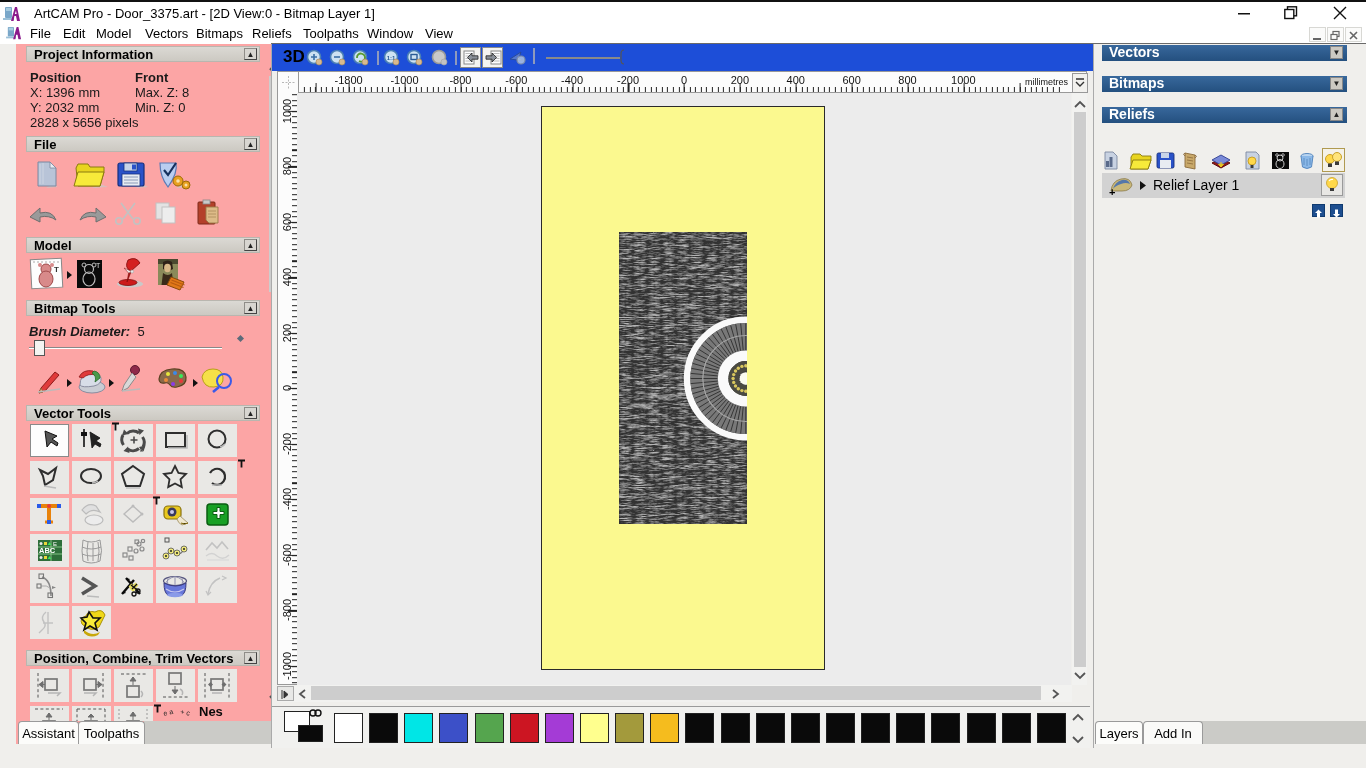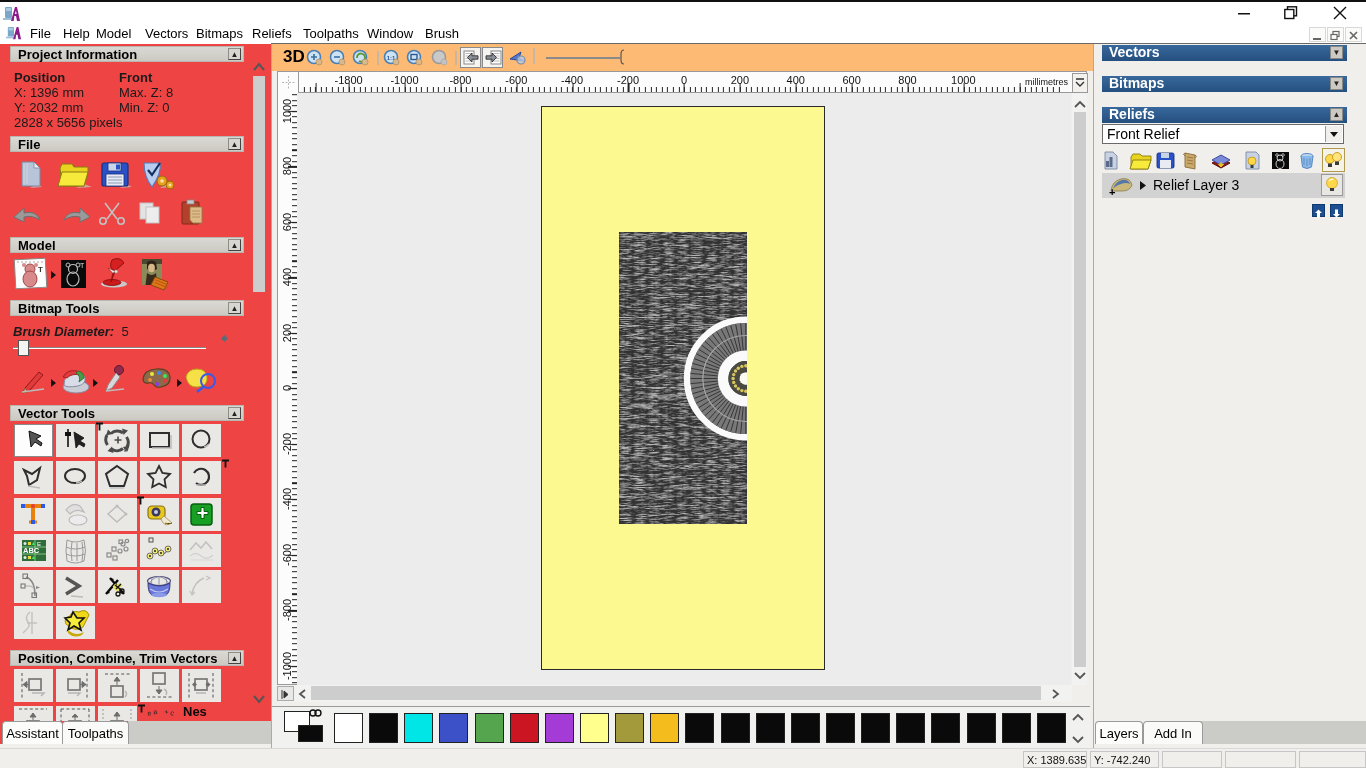--- a/index.html
+++ b/index.html
@@ -7,29 +7,29 @@
 #root { position:absolute; top:0; left:0; width:1366px; height:768px; }
 .abs { position:absolute; }
 
 
 #titlebar { position:absolute; top:0; left:0; width:1366px; height:24px; background:#ffffff; border-top:2px solid #111; }
 #titlebar .title { position:absolute; left:34px; top:4px; font-size:13px; color:#000; }
 #menubar { position:absolute; top:24px; left:0; width:1366px; height:20px; background:#ffffff; }
 #menubar .mi { position:absolute; top:2px; font-size:13px; color:#000; }
 
 
-#leftpanel { position:absolute; top:44px; left:0; width:271px; height:724px; background:#ef4444; }
+#leftpanel { position:absolute; top:44px; left:16px; width:271px; height:724px; background:#fca5a5; }
 .hdr { position:absolute; left:10px; width:234px; height:16px; background:linear-gradient(#dbd9d4,#ccc9c2); border:1px solid #b9b6af; font-size:13px; font-weight:bold; color:#000; padding-left:7px; line-height:15px; }
 .hbtn { position:absolute; right:2px; top:1px; width:13px; height:12px; background:#d8d6d1; border:1px solid #8f8d88; border-right-color:#444; border-bottom-color:#444; font-size:8px; text-align:center; line-height:11px; color:#222; }
 .ptxt { position:absolute; font-size:13px; color:#1a1a1a; }
 .cell { position:absolute; width:39px; height:33px; background:#e9e8e5; }
 
 
 #viewarea { position:absolute; top:44px; left:271px; width:822px; height:704px; background:#f0efec; border-left:1px solid #aaa; }
-#toolbar { position:absolute; top:0; left:0; width:822px; height:27px; background:#fdba74; }
+#toolbar { position:absolute; top:0; left:0; width:822px; height:27px; background:#1d4ed8; }
 #hruler { position:absolute; top:27px; left:5px; width:810px; height:22px; background:#fcfcfc; border:1px solid #999; }
 #vruler { position:absolute; top:49px; left:5px; width:21px; height:592px; background:#fcfcfc; border-left:1px solid #999; border-right:1px solid #999; border-bottom:1px solid #999;}
 #viewport { position:absolute; top:49px; left:25px; width:774px; height:592px; background:#ececec; }
 .rlabel { position:absolute; font-size:11px; color:#111; transform:translateX(-50%); }
 .rvlabel { position:absolute; font-size:11px; color:#111; transform:translate(-50%,-50%) rotate(-90deg); }
 #vscroll { position:absolute; top:49px; left:800px; width:15px; height:592px; background:#f2f2f0; }
 #hscroll { position:absolute; top:641px; left:5px; width:795px; height:17px; background:#f2f2f0; }
 #palette { position:absolute; top:662px; left:0; width:818px; height:42px; background:#f1f1ef; border-top:1px solid #9a9a9a; }
 .sw { position:absolute; top:6px; width:29px; height:30px; border:1px solid #222; }
 
@@ -51,48 +51,49 @@
 <div id="root">
 
 <div id="titlebar">
   <svg class="abs" style="left:3px;top:4px" width="18" height="17" viewBox="0 0 18 17">
     <rect x="2" y="1" width="7" height="11" rx="1" fill="#7aa7c9"></rect>
     <rect x="3" y="2" width="5" height="3" fill="#a8cce0"></rect>
     <rect x="0" y="12" width="11" height="2" fill="#9cc0d8"></rect>
     <path d="M 8 15 L 12 1 L 14 1 L 17 15 L 14 15 L 13 10 L 11.4 10 L 10.6 15 Z" fill="#8b1a8b"></path>
     <path d="M 11.8 8 L 13.6 8 L 13 4.5 Z" fill="#fff"></path>
   </svg>
+  <span class="title">ArtCAM Pro - Door_3375.art - [2D View:0 - Bitmap Layer 1]</span>
   <svg class="abs" style="left:1238px;top:11px" width="12" height="2">
         <rect width="12" height="1.5" fill="#111"></rect>
       </svg>
   <svg class="abs" style="left:1284px;top:4px" width="14" height="14" viewBox="0 0 14 14">
         <rect x="3.5" y="0.8" width="9" height="9" fill="none" stroke="#111" stroke-width="1.4"></rect>
         <rect x="0.8" y="3.5" width="9" height="9" fill="#fff" stroke="#111" stroke-width="1.4"></rect>
       </svg>
   <svg class="abs" style="left:1333px;top:4px" width="14" height="14" viewBox="0 0 14 14">
         <path d="M1 1 L13 13 M13 1 L1 13" stroke="#111" stroke-width="1.4"></path>
       </svg>
 </div>
 
 <div id="menubar">
   <svg class="abs" style="left:6px;top:2px" width="16" height="15" viewBox="0 0 18 17">
     <rect x="2" y="1" width="7" height="11" rx="1" fill="#7aa7c9"></rect>
     <rect x="3" y="2" width="5" height="3" fill="#a8cce0"></rect>
     <rect x="0" y="12" width="11" height="2" fill="#9cc0d8"></rect>
     <path d="M 8 15 L 12 1 L 14 1 L 17 15 L 14 15 L 13 10 L 11.4 10 L 10.6 15 Z" fill="#8b1a8b"></path>
   </svg>
   <span class="mi" style="left:30px">File</span>
-  <span class="mi" style="left:63px">Help</span>
+  <span class="mi" style="left:63px">Edit</span>
   <span class="mi" style="left:96px">Model</span>
   <span class="mi" style="left:145px">Vectors</span>
   <span class="mi" style="left:196px">Bitmaps</span>
   <span class="mi" style="left:252px">Reliefs</span>
   <span class="mi" style="left:303px">Toolpaths</span>
   <span class="mi" style="left:367px">Window</span>
-  <span class="mi" style="left:425px">Brush</span>
+  <span class="mi" style="left:425px">View</span>
   <div class="abs" style="left:1309px;top:3px;width:17px;height:15px;background:#fbfbfa;border:1px solid #d8d8d4"><svg width="15" height="13">
           <rect x="3" y="9" width="8" height="2" fill="#666"></rect>
         </svg></div>
   <div class="abs" style="left:1327px;top:3px;width:17px;height:15px;background:#fbfbfa;border:1px solid #d8d8d4"><svg width="15" height="13" viewBox="0 0 15 13">
           <rect x="5" y="2.5" width="6" height="5" fill="none" stroke="#666" stroke-width="1.2"></rect>
           <rect x="3" y="5.5" width="6" height="5" fill="#fbfbfa" stroke="#666" stroke-width="1.2"></rect>
         </svg></div>
   <div class="abs" style="left:1345px;top:3px;width:17px;height:15px;background:#fbfbfa;border:1px solid #d8d8d4"><svg width="15" height="13">
           <path d="M4 3 l7 7 M11 3 l-7 7" stroke="#666" stroke-width="1.6"></path>
         </svg></div>
@@ -817,27 +818,20 @@
           <path d="M1 2 L6 7 L11 2" stroke="#555" stroke-width="1.8" fill="none"></path>
         </svg>
   </div>
 </div>
 
 <div id="rightpanel">
   <div class="bluehdr" style="top:1px">Vectors<span class="bluebtn">▼</span></div>
   <div class="bluehdr" style="top:32px">Bitmaps<span class="bluebtn">▼</span></div>
   <div class="bluehdr" style="top:63px">Reliefs<span class="bluebtn">▲</span></div>
 
-  <div class="abs" style="left:8px;top:80px;width:242px;height:20px;background:#fff;border:1px solid #6a6a6a;font-size:14px;color:#000;padding:1px 0 0 4px">Front Relief
-    <div class="abs" style="right:1px;top:1px;width:17px;height:16px;background:#f0efec;border-left:1px solid #999">
-      <svg width="16" height="16">
-            <path d="M4 6 L8 11 L12 6 Z" fill="#111"></path>
-          </svg>
-    </div>
-  </div>
 
   <div class="abs" style="left:228px;top:104px;width:23px;height:24px;background:#f5f2e8;border:1px solid #b09a50"></div>
   <svg class="abs" style="left:0;top:105px" width="260" height="23" viewBox="0 0 260 23">
 
     <g>
           <path d="M11 3 h8 l4 4 v13 h-12 Z" fill="#c8d2e2" stroke="#7a88a0" stroke-width="0.9"></path>
           <path d="M12 18 v-6 h3 v6 Z M15.5 18 v-10 h3 v10 Z" fill="#5a6a8a"></path>
         </g>
 
     <g>
@@ -893,21 +887,21 @@
 
   <div class="abs" style="left:8px;top:129px;width:243px;height:25px;background:#d2d2d2">
     <svg class="abs" style="left:6px;top:2px" width="26" height="22" viewBox="0 0 26 22">
       <path d="M3 16 q1 -10 10 -12 q9 -2 11 6 q-2 6 -10 6 Z" fill="#c9b87a" stroke="#8a7a4a" stroke-width="0.8"></path>
       <path d="M5 14 q2 -7 9 -9 q6 -1 8 4 q-4 -2 -9 0 q-6 2 -8 5 Z" fill="#5577aa"></path>
       <text x="1" y="21" font-size="11" font-weight="bold" fill="#000">+</text>
     </svg>
     <svg class="abs" style="left:37px;top:7px" width="8" height="11">
           <path d="M1 1 L7 5.5 L1 10 Z" fill="#111"></path>
         </svg>
-    <span class="abs" style="left:51px;top:4px;font-size:14px;color:#000">Relief Layer 3</span>
+    <span class="abs" style="left:51px;top:4px;font-size:14px;color:#000">Relief Layer 1</span>
     <div class="abs" style="left:219px;top:1px;width:22px;height:22px;background:#e8e7e4;border:1px solid #9a9a9a">
       <svg width="20" height="20" viewBox="0 0 20 20">
             <circle cx="10" cy="8" r="5.5" fill="#ffd84a" stroke="#c9a12a" stroke-width="0.8"></circle>
             <path d="M8 13 h4 v3 h-4 Z" fill="#3a3a3a"></path>
             <path d="M7 6 q1.5 -2 4 -1.5" stroke="#fff" stroke-width="1.2" fill="none"></path>
           </svg>
     </div>
   </div>
 
   <div class="abs" style="left:218px;top:160px;width:13px;height:13px;background:#1d4e8f;border:1px solid #0f3a6f">
@@ -922,20 +916,13 @@
   </div>
 
   <div class="tabtexture" style="left:98px;top:677px;width:175px"></div>
   <div class="tab" style="left:49px;top:677px;width:60px">Add In</div>
   <div class="tab" style="left:1px;top:677px;width:48px;background:#fcfcfa">Layers</div>
   <div class="abs" style="left:0;top:700px;width:273px;height:24px;background:#f0efec"></div>
 </div>
 
 <div class="abs" style="left:271px;top:43px;width:1095px;height:1px;background:#6a6a6a"></div>
 
-<div id="statusbar">
-  <div class="scell" style="left:1023px;width:64px">X: 1389.635</div>
-  <div class="scell" style="left:1090px;width:69px">Y: -742.240</div>
-  <div class="scell" style="left:1162px;width:60px"></div>
-  <div class="scell" style="left:1225px;width:71px"></div>
-  <div class="scell" style="left:1299px;width:67px"></div>
 </div>
-</div>
 
 </body></html>

